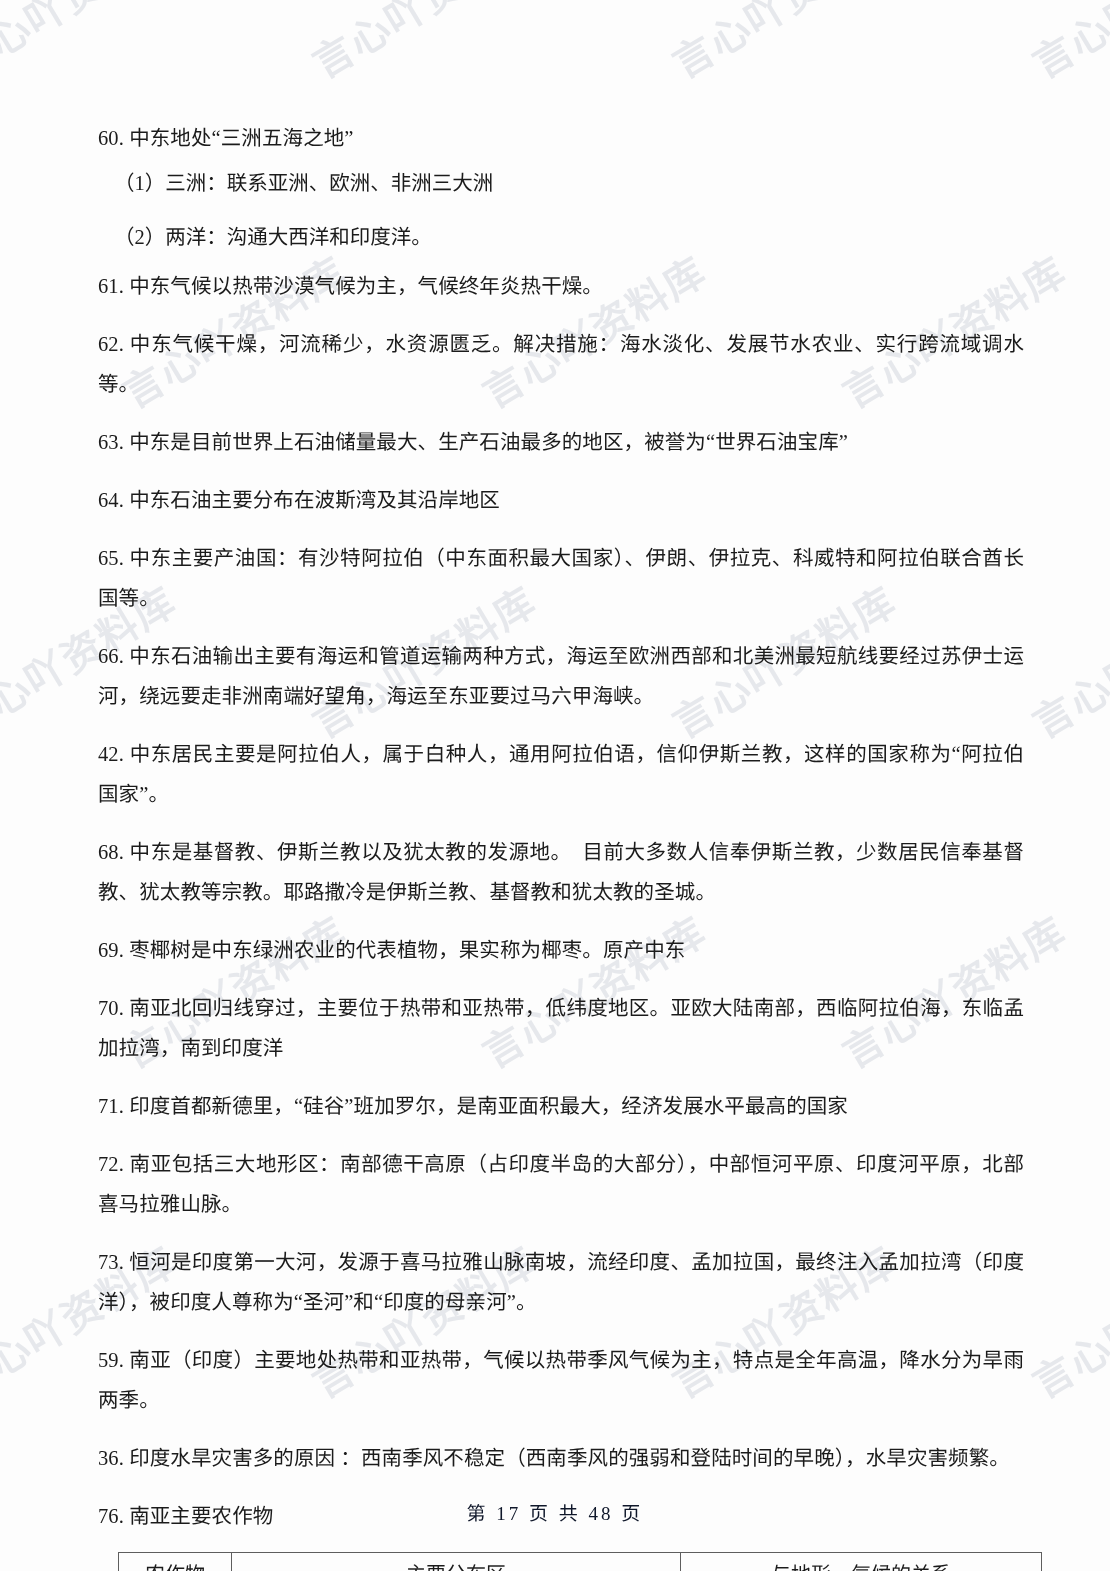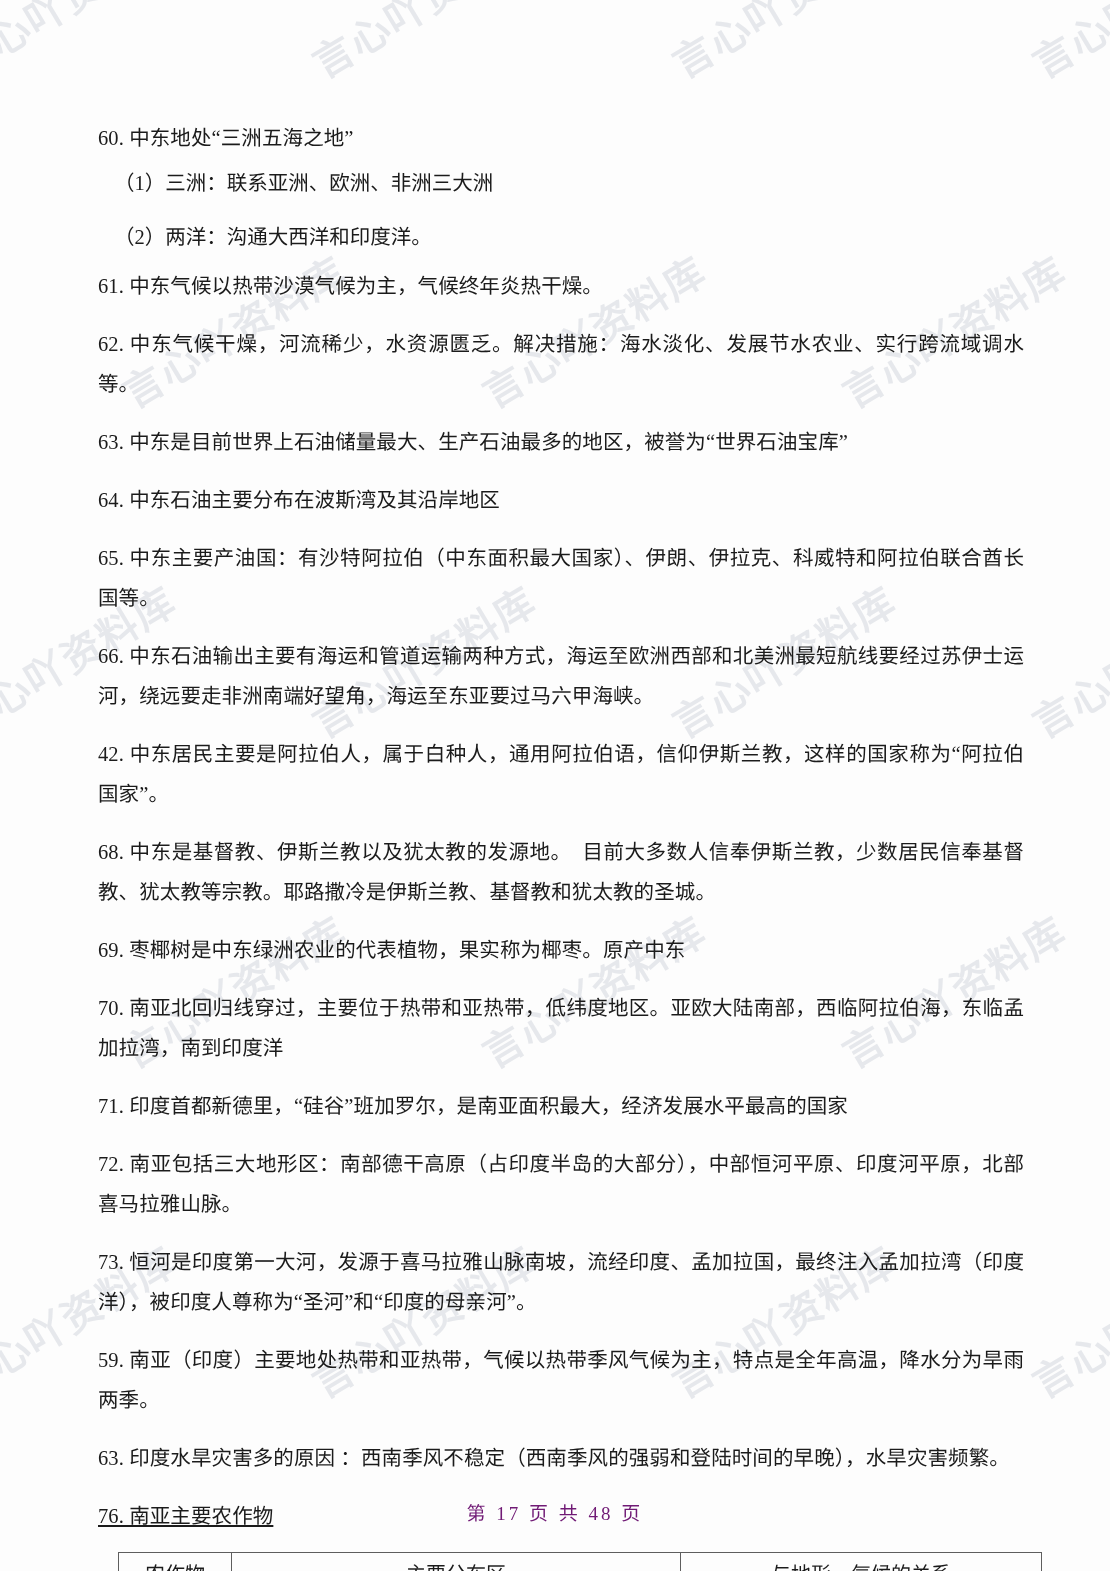--- a/index.html
+++ b/index.html
@@ -55,21 +55,21 @@
   .para {
     position: relative;
     font-size: 20.5px;
     line-height: 40px;
     color: #1b1b1b;
     text-align: justify;
     text-justify: inter-ideograph;
     margin: 0 0 18px 12px;
     letter-spacing: .1px;
   }
-  .para.tight { margin-bottom: 16px; text-decoration: underline; }
+  .para.tight { margin-bottom: 16px; }
   .sub {
     margin: 16px 0 10px 0;
     padding-left: 28px;
     font-size: 20.5px;
     line-height: 38px;
     color: #1b1b1b;
   }
   .sub.first { margin-top: 4px; }
   .para.heading-60 { margin-bottom: 6px; }
 
@@ -112,21 +112,21 @@
 
   
   #footer {
     position: absolute;
     left: 0;
     right: 0;
     bottom: 46px;
     text-align: center;
     z-index: 2;
     font-size: 19px;
-    color: #701a75;
+    color: #0f172a;
     letter-spacing: 3px;
     font-family: "Liberation Serif", "DejaVu Serif", serif;
   }
 </style>
 </head>
 <body>
 
 <div id="page">
 
   <div id="watermark-layer">
@@ -166,21 +166,21 @@
     <p class="para">65. 中东主要产油国：有沙特阿拉伯（中东面积最大国家）、伊朗、伊拉克、科威特和阿拉伯联合酋长国等。</p>
     <p class="para">66. 中东石油输出主要有海运和管道运输两种方式，海运至欧洲西部和北美洲最短航线要经过苏伊士运河，绕远要走非洲南端好望角，海运至东亚要过马六甲海峡。</p>
     <p class="para">42. 中东居民主要是阿拉伯人，属于白种人，通用阿拉伯语，信仰伊斯兰教，这样的国家称为“阿拉伯国家”。</p>
     <p class="para">68. 中东是基督教、伊斯兰教以及犹太教的发源地。　目前大多数人信奉伊斯兰教，少数居民信奉基督教、犹太教等宗教。耶路撒冷是伊斯兰教、基督教和犹太教的圣城。</p>
     <p class="para">69. 枣椰树是中东绿洲农业的代表植物，果实称为椰枣。原产中东</p>
     <p class="para">70. 南亚北回归线穿过，主要位于热带和亚热带，低纬度地区。亚欧大陆南部，西临阿拉伯海，东临孟加拉湾，南到印度洋</p>
     <p class="para">71. 印度首都新德里，“硅谷”班加罗尔，是南亚面积最大，经济发展水平最高的国家</p>
     <p class="para">72. 南亚包括三大地形区：南部德干高原（占印度半岛的大部分），中部恒河平原、印度河平原，北部喜马拉雅山脉。</p>
     <p class="para">73. 恒河是印度第一大河，发源于喜马拉雅山脉南坡，流经印度、孟加拉国，最终注入孟加拉湾（印度洋），被印度人尊称为“圣河”和“印度的母亲河”。</p>
     <p class="para">59. 南亚（印度）主要地处热带和亚热带，气候以热带季风气候为主，特点是全年高温，降水分为旱雨两季。</p>
-    <p class="para">63. 印度水旱灾害多的原因 ：西南季风不稳定（西南季风的强弱和登陆时间的早晚），水旱灾害频繁。</p>
+    <p class="para">36. 印度水旱灾害多的原因 ：西南季风不稳定（西南季风的强弱和登陆时间的早晚），水旱灾害频繁。</p>
 
     <p class="para tight">76. 南亚主要农作物</p>
 
     <div class="table-wrap">
       <table class="crops">
         <tbody>
           <tr class="head">
             <td class="c1">农作物</td>
             <td class="c2">主要分布区</td>
             <td class="c3">与地形、气候的关系</td>

